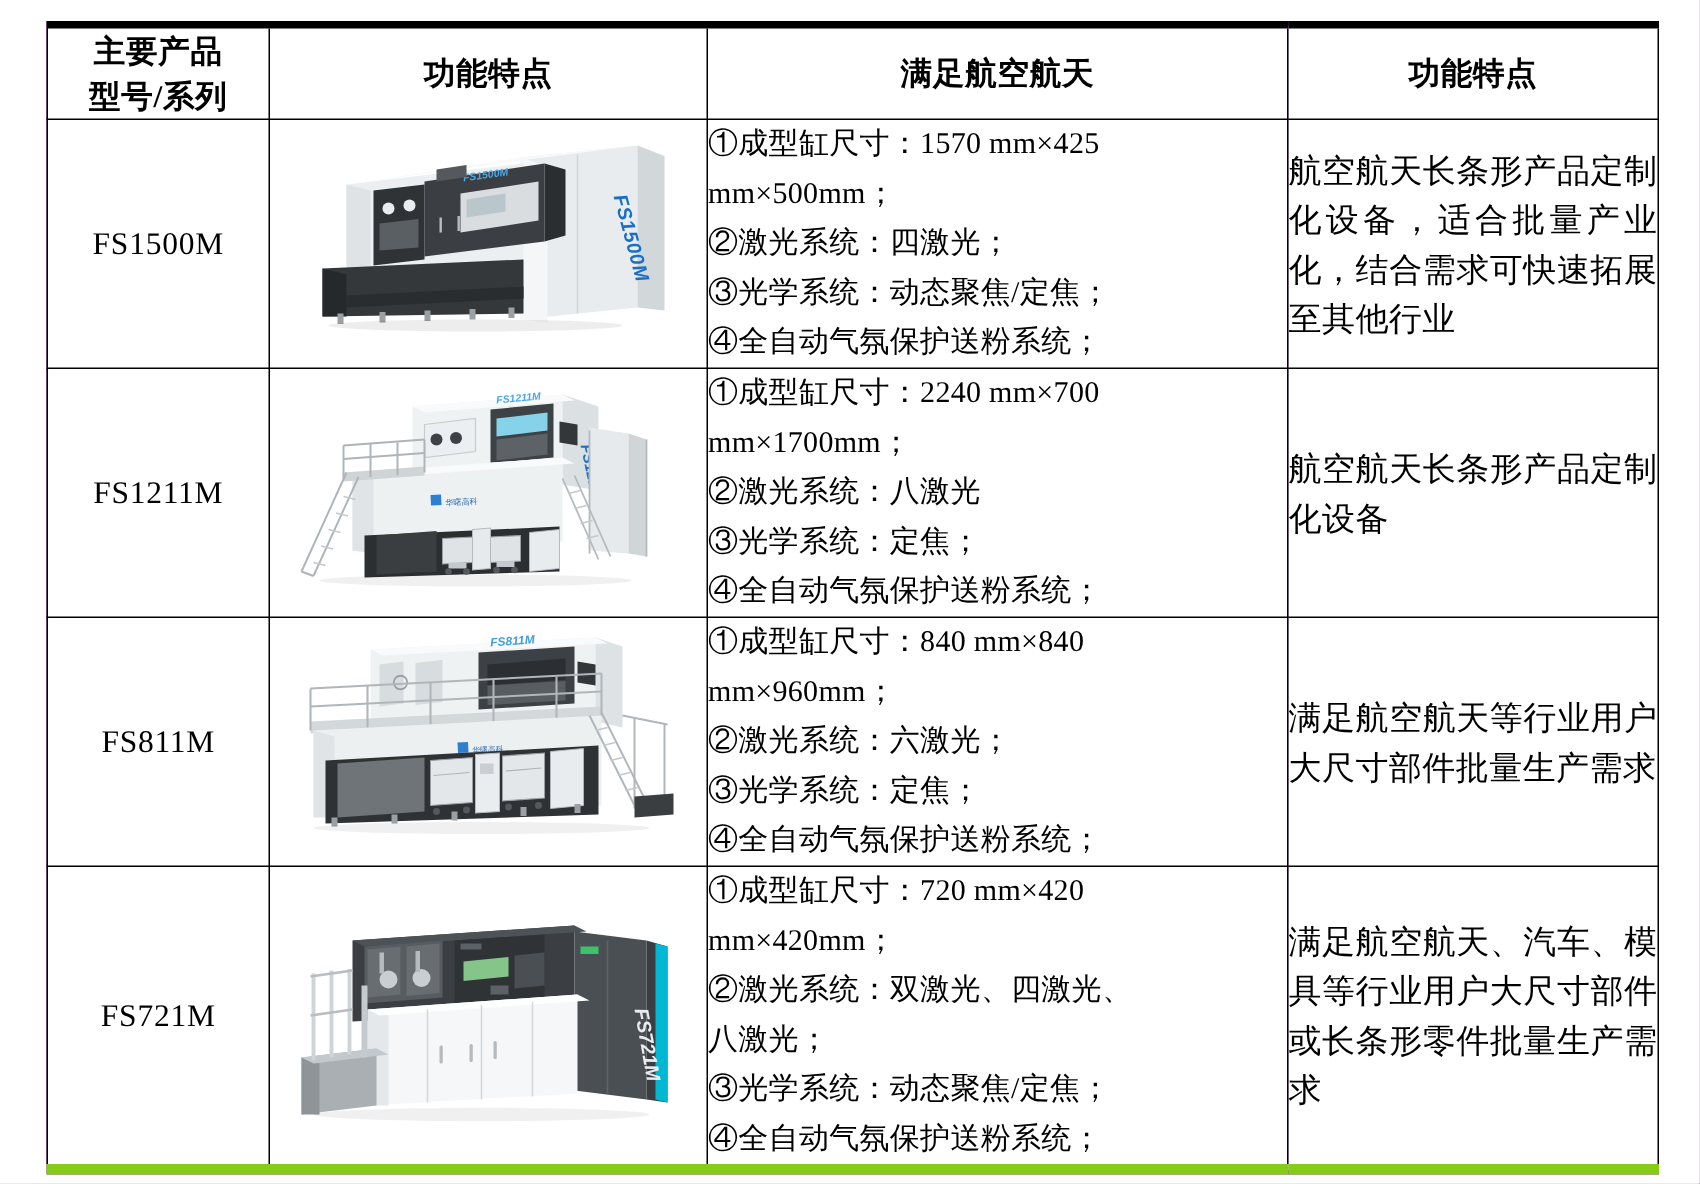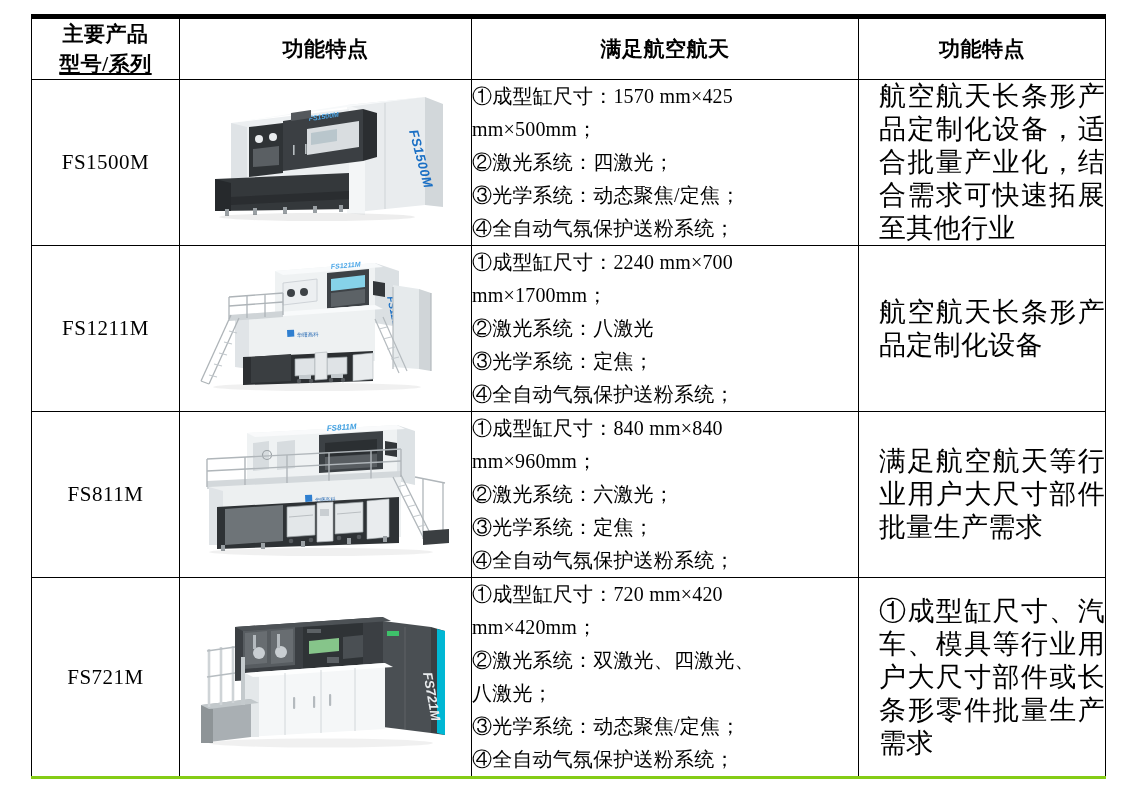--- a/index.html
+++ b/index.html
@@ -36,38 +36,38 @@
   }
   table.spec-table th, table.spec-table td {
     border-left: 1.6px solid #000;
     border-right: 1.6px solid #000;
     border-bottom: 1.6px solid #000;
     vertical-align: middle;
     padding: 0;
     background: #ffffff;
   }
   table.spec-table tr.data-row:last-child > td {
-    border-bottom: 3px solid #84cc16;
+    border-bottom: 7px solid #84cc16;
   }
   
   col.c-model  { width: 148px; }
   col.c-image  { width: 292px; }
   col.c-params { width: 387px; }
   col.c-feat   { width: 247px; }
 
   
   .hdr {
     text-align: center;
     font-weight: bold;
     font-size: 21px;
     line-height: 30px;
     padding: 10px 4px 12px 4px;
     letter-spacing: 0.5px;
   }
-  .hdr .l2 { display: block; text-decoration: underline; }
+  .hdr .l2 { display: block; }
 
   
   .model-cell {
     text-align: center;
     font-size: 21px;
     font-family: "Liberation Serif", "DejaVu Serif", serif;
     letter-spacing: 0.5px;
   }
 
   
@@ -82,26 +82,25 @@
     letter-spacing: 0.2px;
   }
   .param-line.cont {  }
 
   
   .feat-cell {
     padding: 8px 6px 8px 8px;
     vertical-align: middle;
   }
   .feat-text {
-    font-size: 27px;
+    font-size: 22px;
     line-height: 33px;
     text-align: justify;
     text-align-last: left;
     letter-spacing: 0.3px;
-    margin-left: 20px;
   }
 
   
   .image-cell {
     text-align: center;
     padding: 4px 2px;
   }
   .machine-wrap {
     position: relative;
     width: 278px;
@@ -498,19 +497,19 @@
         </td>
         <td class="params-cell">
           <div class="param-line">①成型缸尺寸：720 mm×420</div>
           <div class="param-line cont">mm×420mm；</div>
           <div class="param-line">②激光系统：双激光、四激光、</div>
           <div class="param-line cont">八激光；</div>
           <div class="param-line">③光学系统：动态聚焦/定焦；</div>
           <div class="param-line">④全自动气氛保护送粉系统；</div>
         </td>
         <td class="feat-cell">
-          <div class="feat-text">①成型缸尺寸、汽车、模具等行业用户大尺寸部件或长条形零件批量生产需求</div>
+          <div class="feat-text">满足航空航天、汽车、模具等行业用户大尺寸部件或长条形零件批量生产需求</div>
         </td>
       </tr>
     </tbody>
   </table>
 
 </div>
 
 </body></html>

